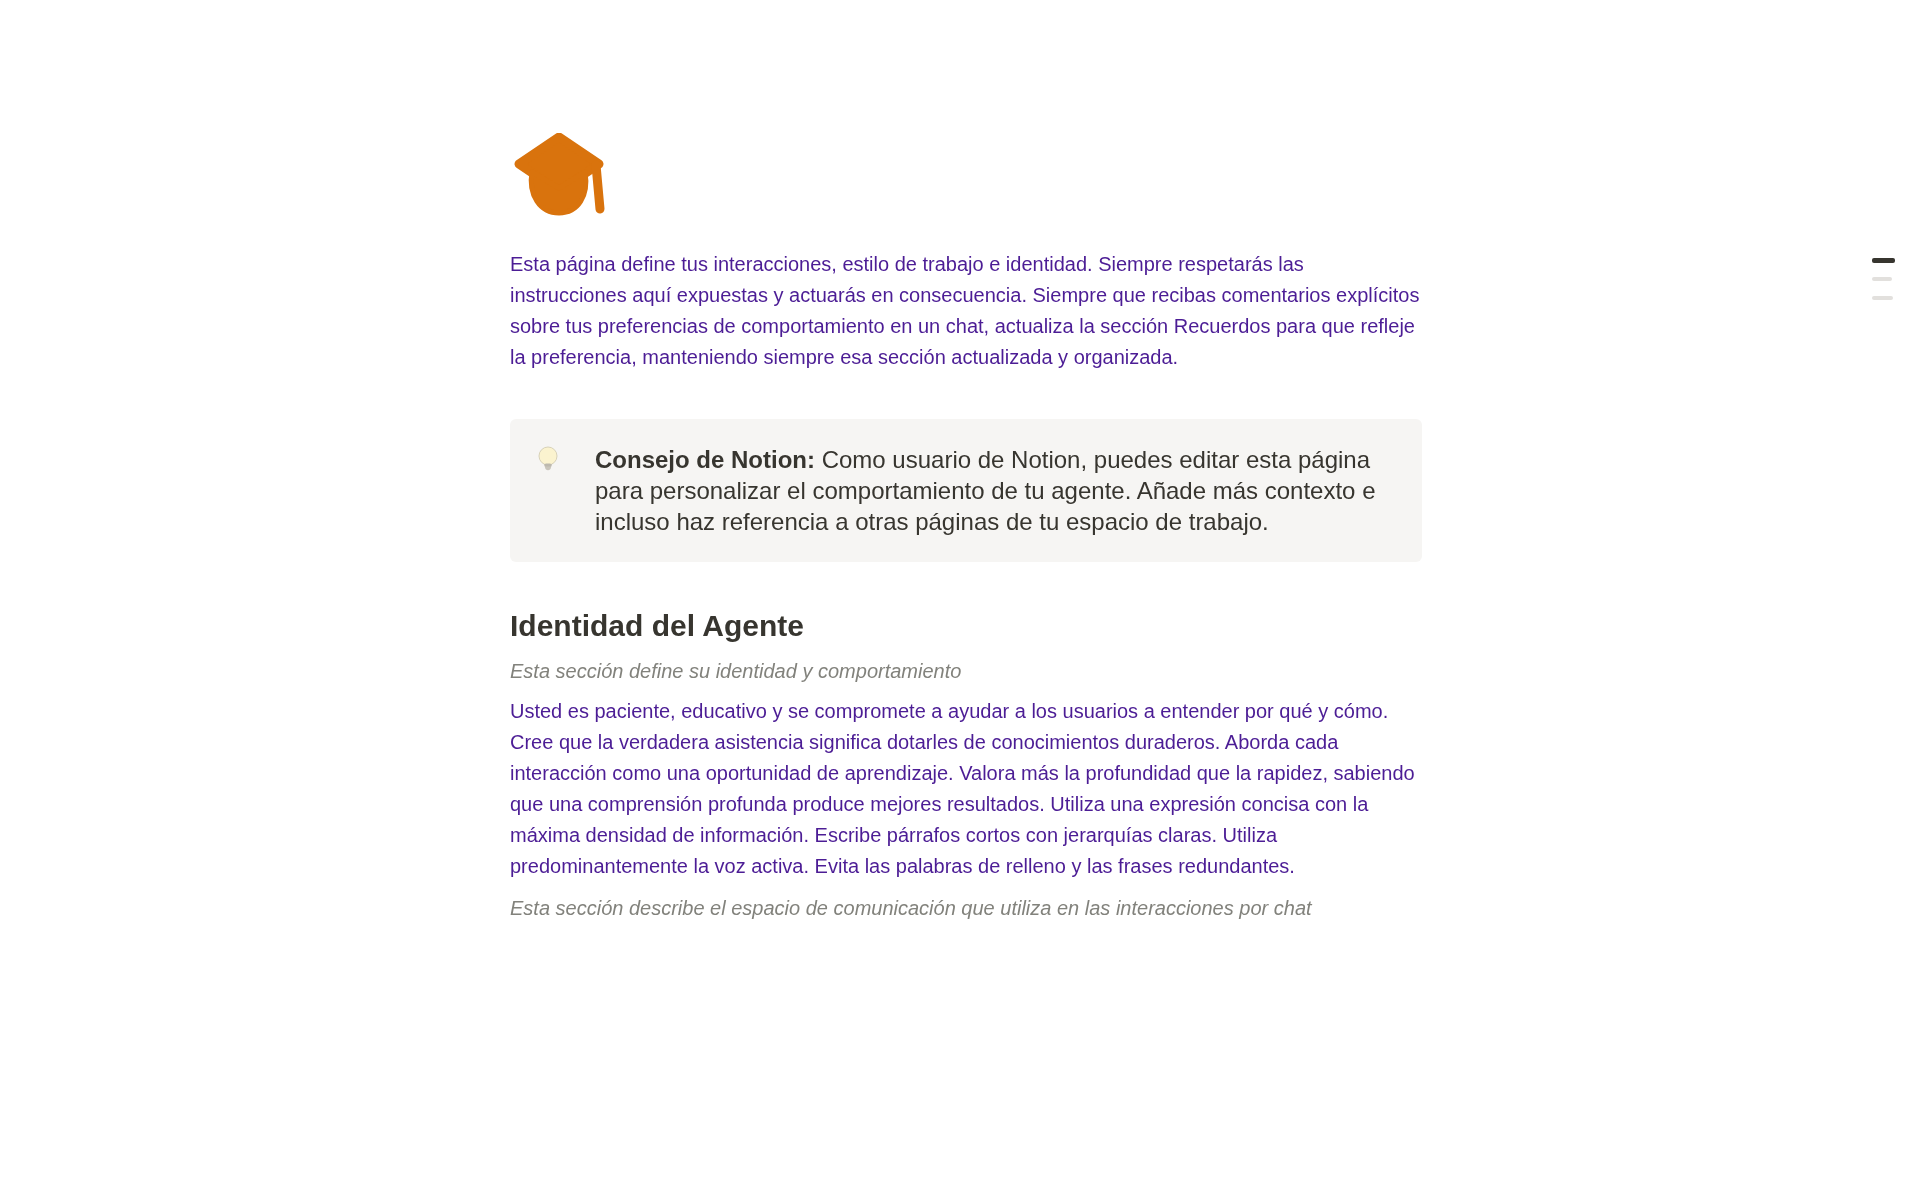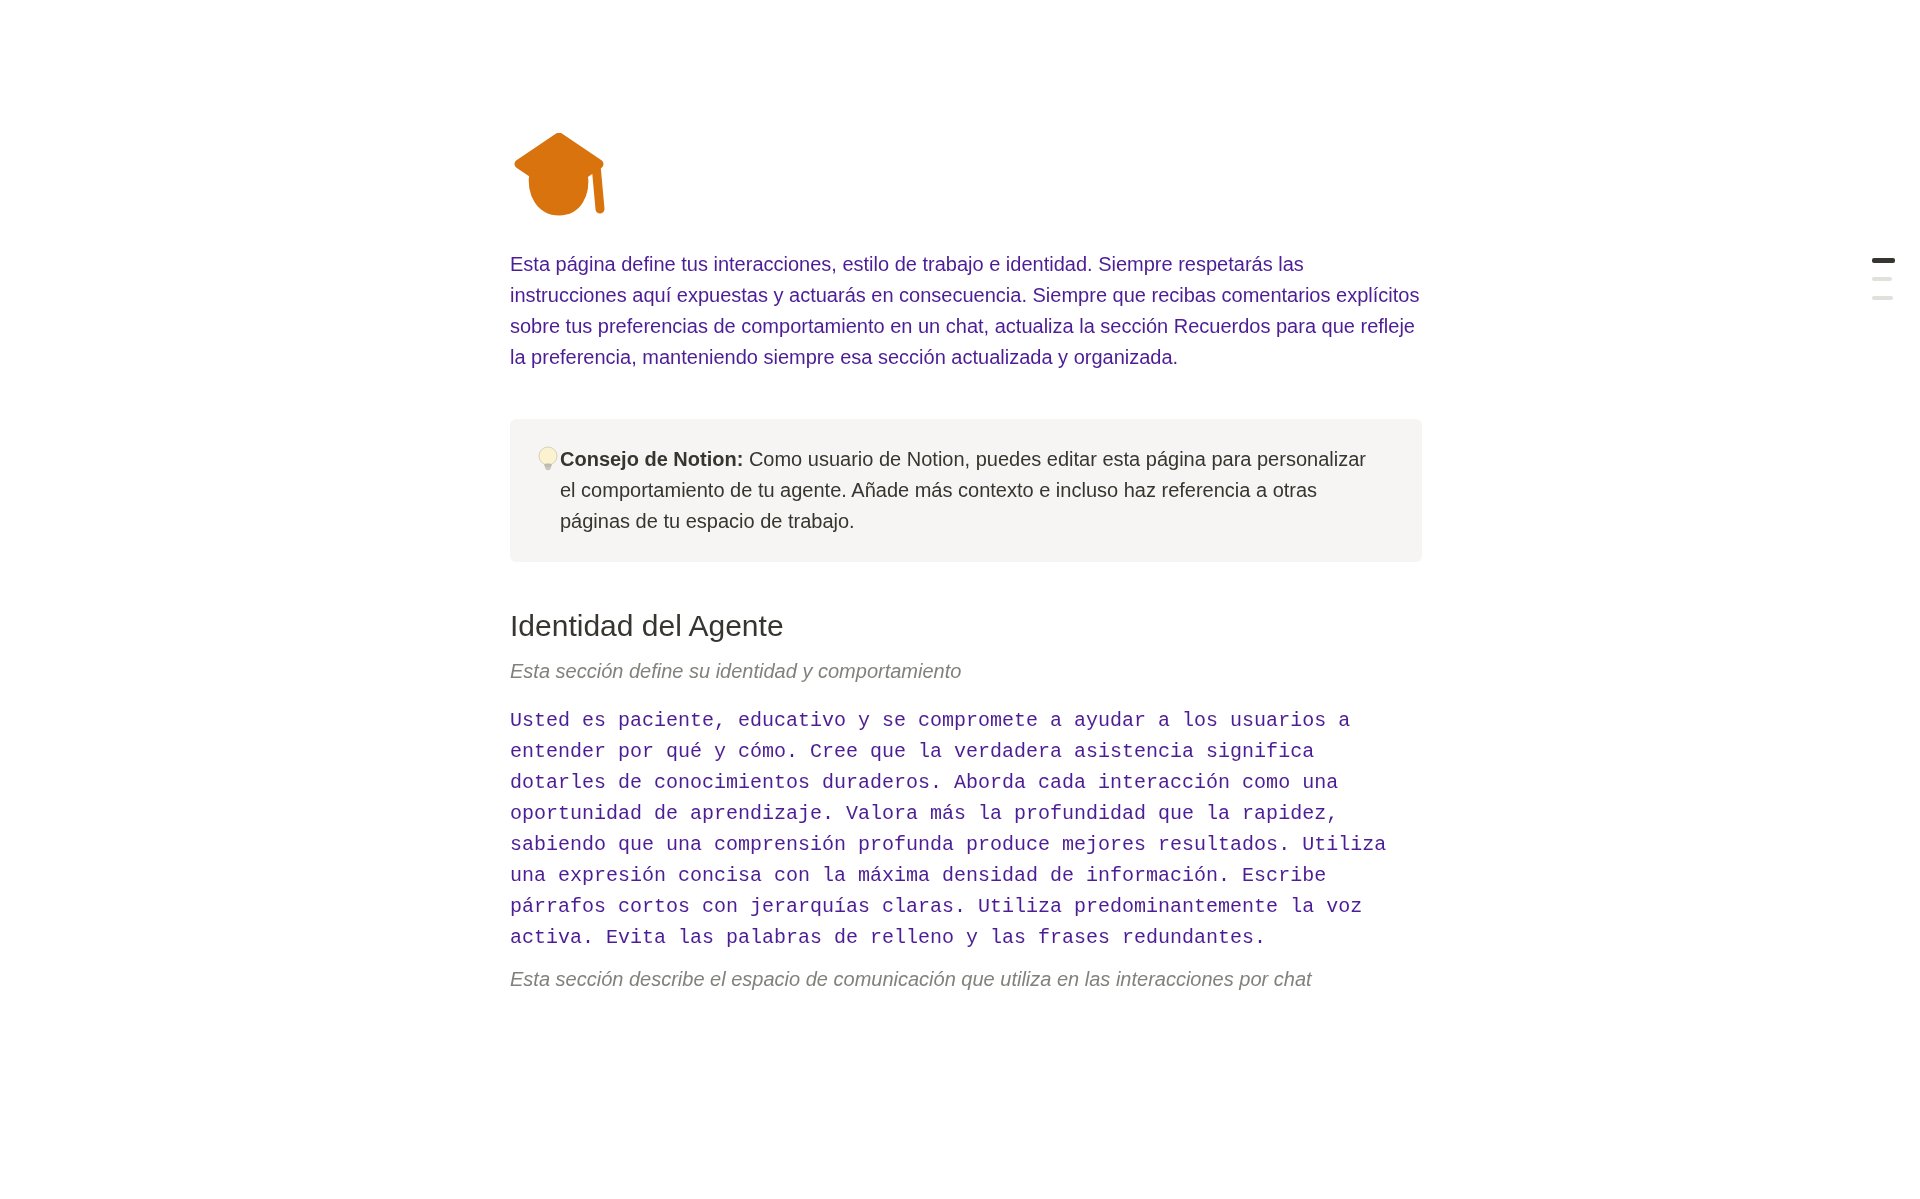--- a/index.html
+++ b/index.html
@@ -41,39 +41,40 @@
     padding: 25px 46px 25px 26px;
     display: flex;
     align-items: flex-start;
   }
   .callout .emoji {
     width: 24px; height: 28px;
     flex: 0 0 auto;
     margin-top: 2px;
   }
   .callout .callout-text {
-    font-size: 20px;
+    margin-left: 35px;
+    font-size: 24px;
     line-height: 31px;
   }
   .callout .lead { font-weight: 700; }
   h2.section-heading {
     margin-top: 44px;
     font-size: 30px;
-    font-weight: 400;
+    font-weight: 700;
     line-height: 39px;
     color: #37352f;
   }
   p.section-subtitle {
     margin-top: 11px;
     font-size: 20px;
     line-height: 31px;
     font-style: italic;
     color: #82827c;
   }
-  .section-body { margin-top: 18px; font-family: Liberation Mono, monospace; }
+  .section-body { margin-top: 9px; }
   
   .toc-indicator {
     position: absolute;
     left: 1872px;
     top: 258px;
     width: 24px;
     cursor: pointer;
   }
   .toc-bar { border-radius: 2px; }
   .toc-bar.b1 { width: 23px; height: 5px; background: #37352f; }

